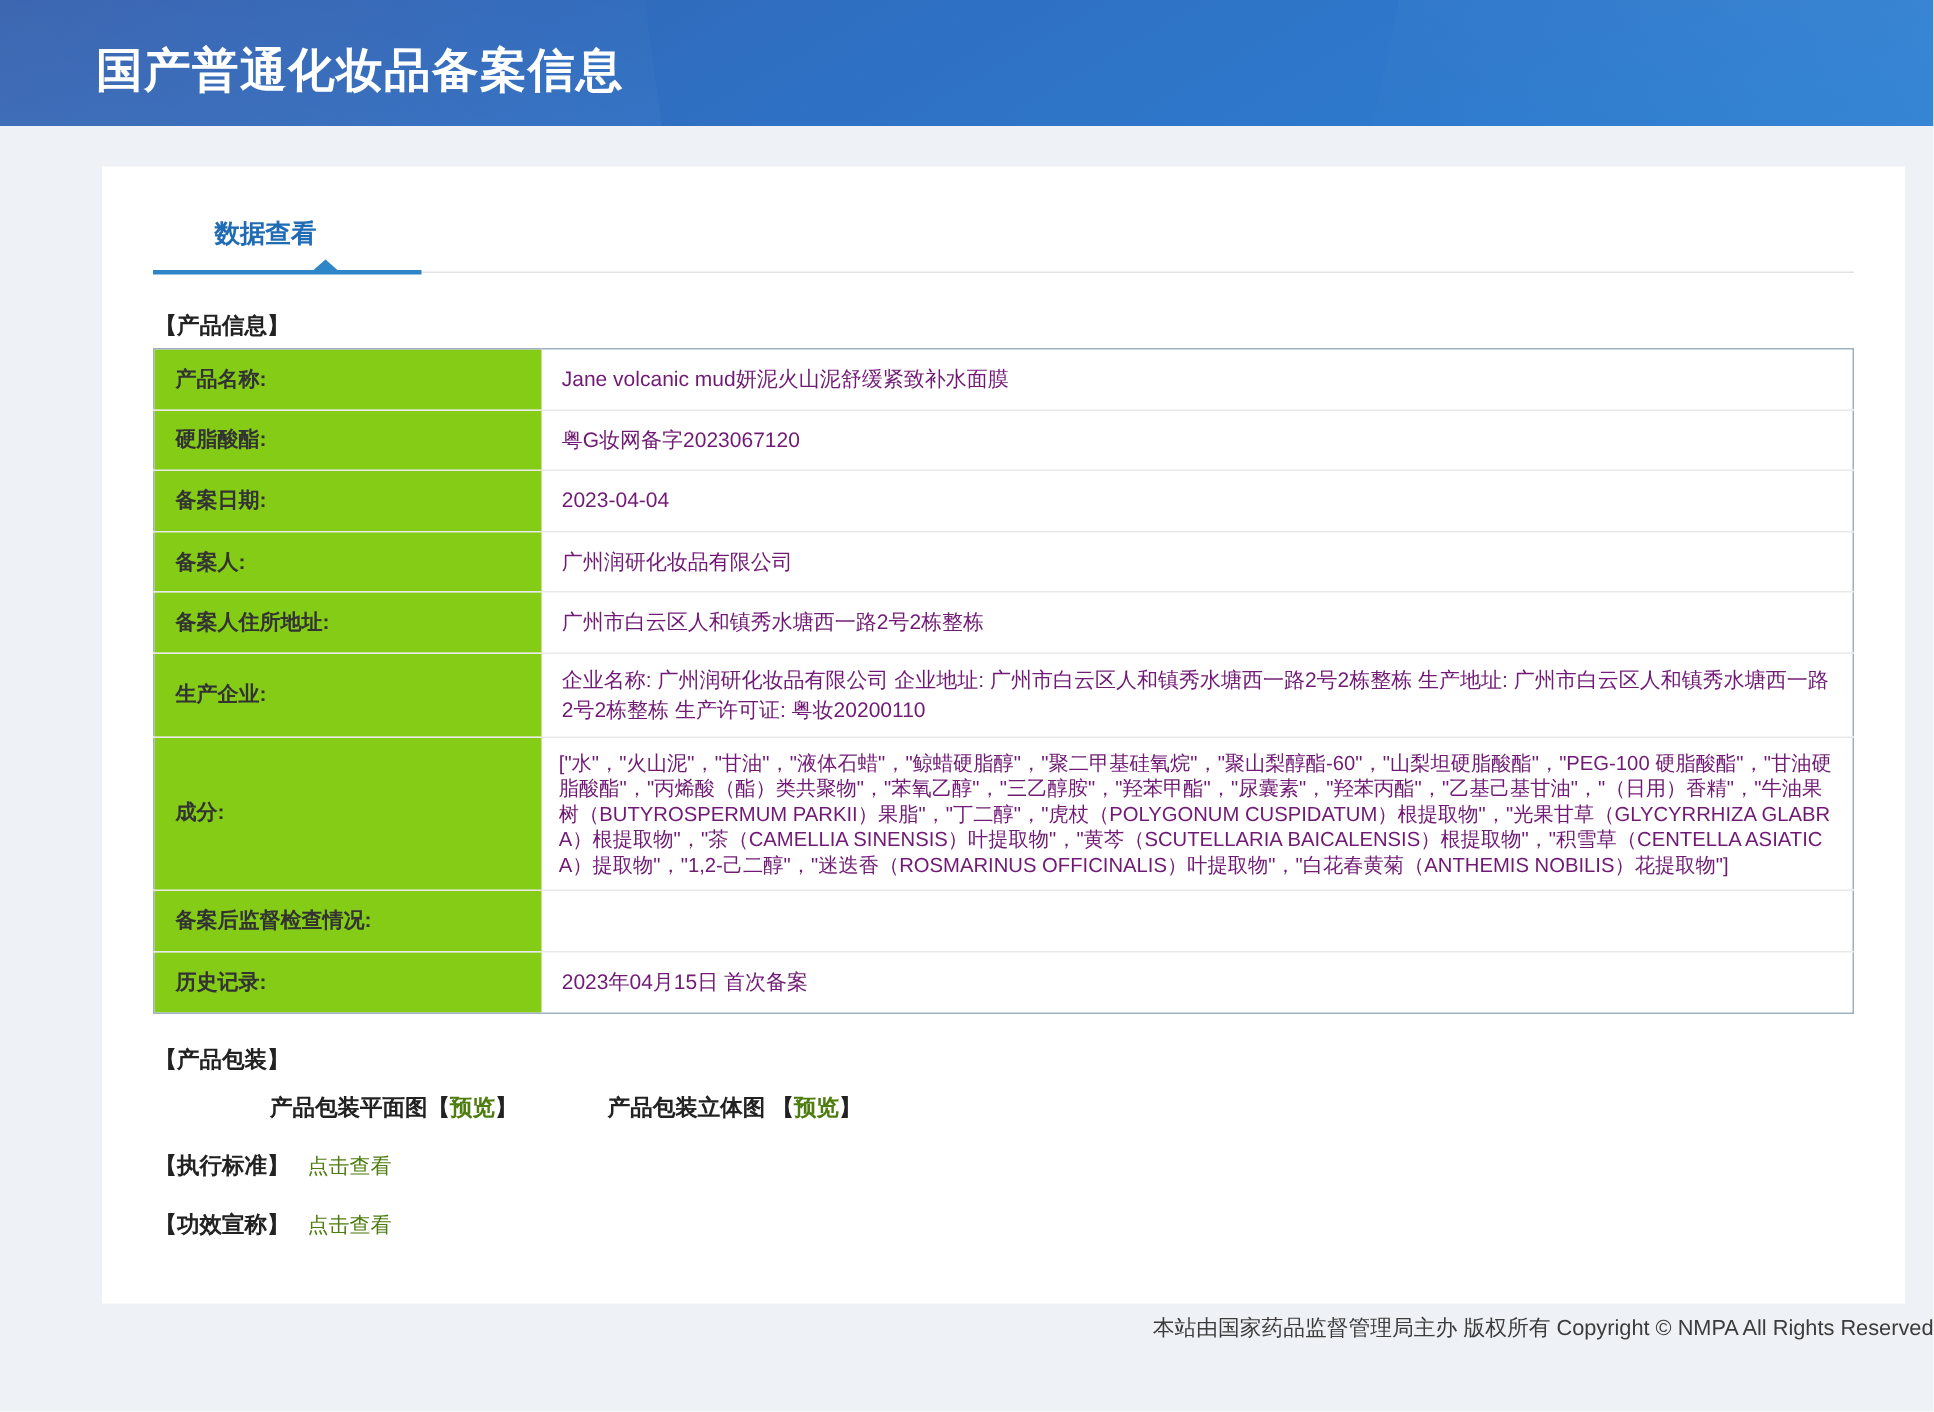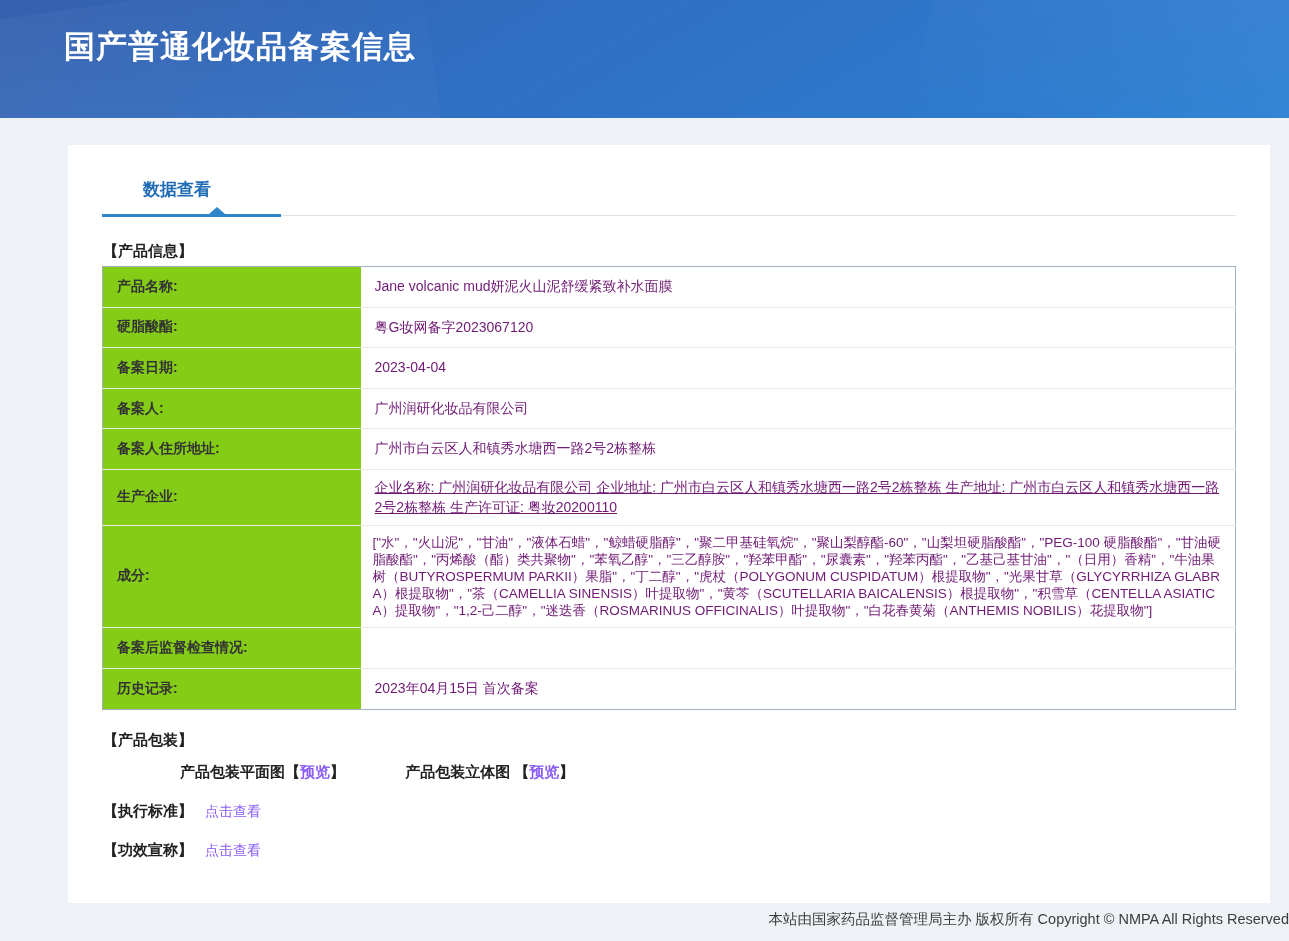--- a/index.html
+++ b/index.html
@@ -6,21 +6,21 @@
   html, body { width: 1289px; height: 941px; overflow: hidden; }
   body {
     font-family: "Liberation Sans", "DejaVu Sans", sans-serif;
     background: #eef2f6;
     color: #333;
   }
 
   
   .banner {
     position: relative;
-    height: 118px;
+    height: 84px;
     background: linear-gradient(150deg, #3560ae 0%, #2f6fc2 40%, #2c80d3 100%);
     overflow: hidden;
   }
   .banner::before {
     content: "";
     position: absolute;
     left: -120px; bottom: -140px;
     width: 560px; height: 260px;
     background: linear-gradient(25deg, rgba(255,255,255,0.10), rgba(255,255,255,0));
     transform: rotate(-8deg);
@@ -107,41 +107,41 @@
     word-break: break-all;
   }
   .info-table tr:first-child td { border-top: none; }
   .cell-label {
     width: 258px;
     background: #84cc16;
     font-weight: bold;
     color: #333;
   }
   .cell-value { color: #701a75; line-height: 1.4; }
-  .info-table tr:nth-child(6) .cell-value { line-height: 1.45; padding: 7px 14px; text-decoration: underline; }
+  .info-table tr:nth-child(6) .cell-value { line-height: 1.45; padding: 7px 14px; }
   .info-table tr:nth-child(7) .cell-value {
     font-size: 13.5px;
     line-height: 1.27;
     padding: 8px 12px;
   }
   .info-table tr:nth-child(8) td,
   .info-table tr:nth-child(10) td { height: 41px; }
 
   
   .package-title { margin: 21px 0 0 1px; }
   .package-row {
     margin: 13px 0 0 78px;
     font-size: 15px;
     color: #222;
   }
   .package-item { font-weight: bold; }
   .package-item + .package-item { margin-left: 56px; }
   .bracket { color: #222; font-weight: bold; }
   .link {
-    color: #8b5cf6;
+    color: #4d7c0f;
     text-decoration: none;
     cursor: pointer;
     margin-top: 13px;
   }
   .inline-section { margin: 20px 0 0 1px; font-size: 15px; }
   .inline-section .link { margin-left: 12px; font-size: 14px; }
 
   
   .footer {
     position: absolute;

